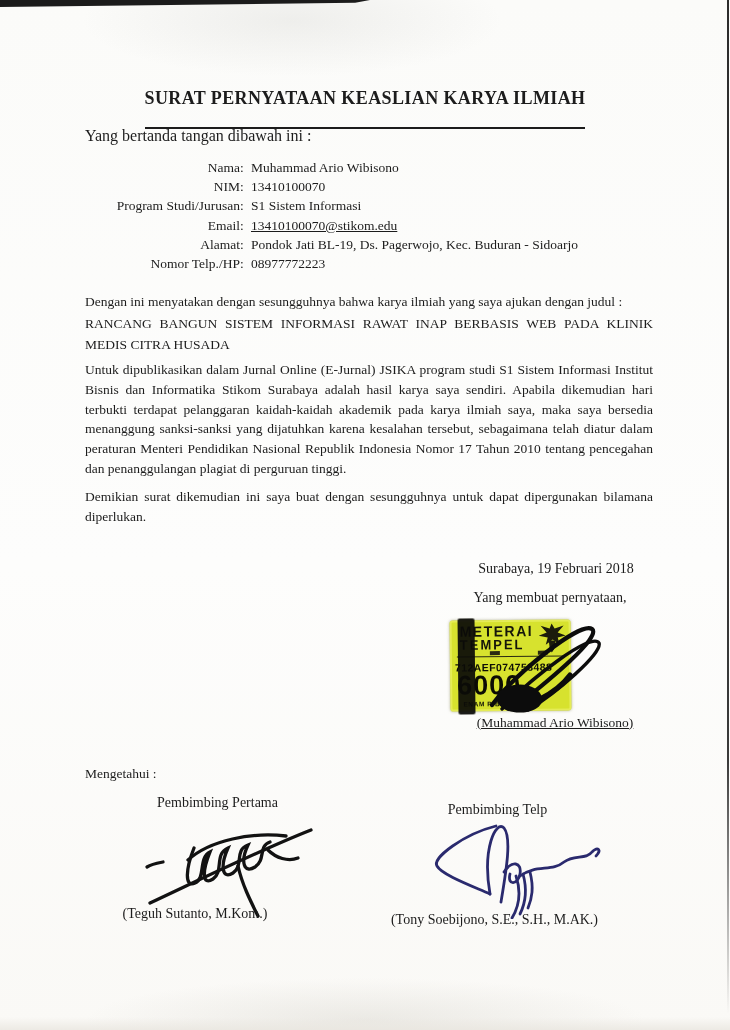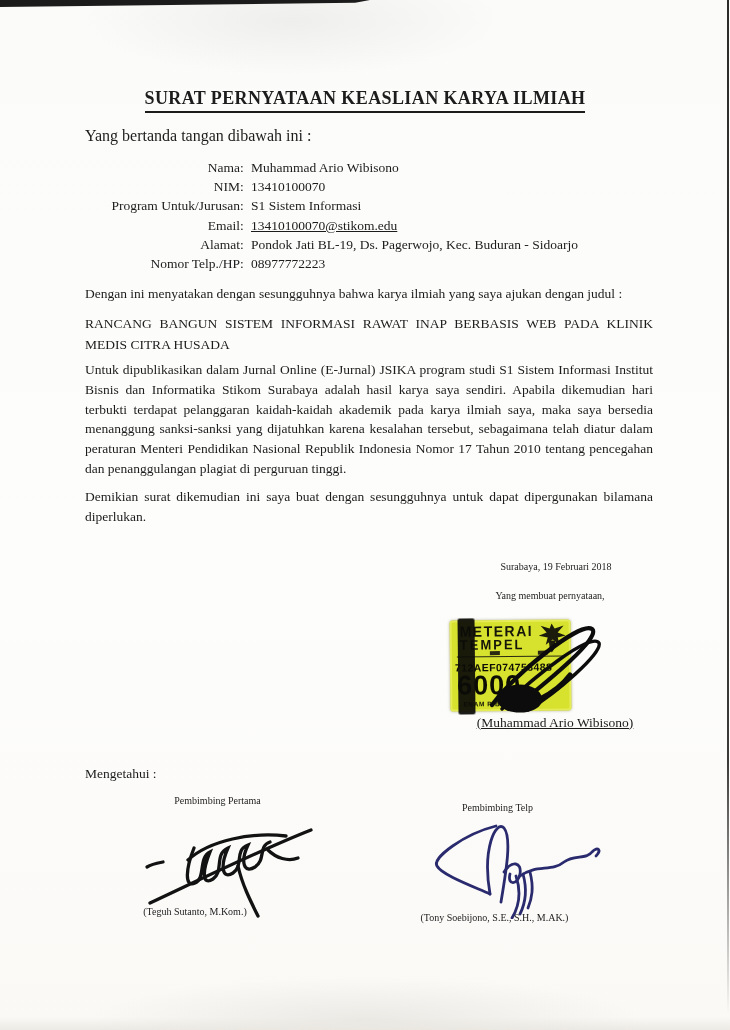--- a/index.html
+++ b/index.html
@@ -16,38 +16,38 @@
   
   .top-band { position:absolute; top:0; left:0; width:370px; height:7px; background:#1b1b1b;
               clip-path:polygon(0 0,100% 0,96% 40%,0 100%); }
   .right-line { position:absolute; top:0; right:1px; width:2px; height:1014px;
                 background:linear-gradient(180deg,#2c2c2c 0%,#3a3a3a 75%,rgba(58,58,58,0) 100%); }
   .bottom-shade { position:absolute; bottom:0; left:0; width:100%; height:13px; opacity:.75;
                   background:linear-gradient(0deg,#e8e5de,rgba(250,250,248,0)); }
 
   .title { position:absolute; top:88px; left:0; width:100%; text-align:center;
            font-size:18px; font-weight:bold; letter-spacing:.4px; }
-  .title span { border-bottom:2.5px solid #1c1c1c; padding-bottom:3px; }
+  .title span { border-bottom:2.5px solid #1c1c1c; padding-bottom:19px; }
 
   .opening { position:absolute; top:127px; left:85px; font-size:16px; }
 
   .fields { position:absolute; top:158px; left:85px; width:572px; font-size:13.5px; }
   .field-row { display:flex; line-height:19.2px; }
   .field-label { width:155px; flex:none;text-align:right; }
   .field-colon { width:11px; flex:none; }
   .u { text-decoration:underline; }
 
   .para { position:absolute; left:85px; width:568px; font-size:13.5px; line-height:19.8px; }
   .just { text-align:justify; }
-  .p-declare { top:284px; }
+  .p-declare { top:292px; }
   .p-worktitle { top:313px; line-height:21px; }
   .p-body { top:360px; }
   .p-closing { top:487px; }
 
-  .c-block { position:absolute; text-align:center; font-size:10px; }
+  .c-block { position:absolute; text-align:center; font-size:14px; }
   .city-date { top:561px; left:436px; width:240px; }
   .sign-caption { top:590px; left:430px; width:240px; }
   .signatory-name { top:715px; left:435px; width:240px; font-size:13.5px;text-decoration:underline; }
   .mengetahui { position:absolute; top:766px; left:85px; font-size:13.5px; }
   .role-1 { top:795px; left:135px; width:165px; }
   .role-2 { top:802px; left:415px; width:165px; }
   .name-1 { top:906px; left:90px;  width:210px; }
   .name-2 { top:912px; left:372px; width:245px; }
 
   
@@ -97,21 +97,21 @@
       <span class="field-label">Nama</span>
       <span class="field-colon">:</span>
       <span class="field-value">Muhammad Ario Wibisono</span>
     </div>
     <div class="field-row">
       <span class="field-label">NIM</span>
       <span class="field-colon">:</span>
       <span class="field-value">13410100070</span>
     </div>
     <div class="field-row">
-      <span class="field-label">Program Untuk/Jurusan</span>
+      <span class="field-label">Program Studi/Jurusan</span>
       <span class="field-colon">:</span>
       <span class="field-value">S1 Sistem Informasi</span>
     </div>
     <div class="field-row">
       <span class="field-label">Email</span>
       <span class="field-colon">:</span>
       <span class="field-value u">13410100070@stikom.edu</span>
     </div>
     <div class="field-row">
       <span class="field-label">Alamat</span>

